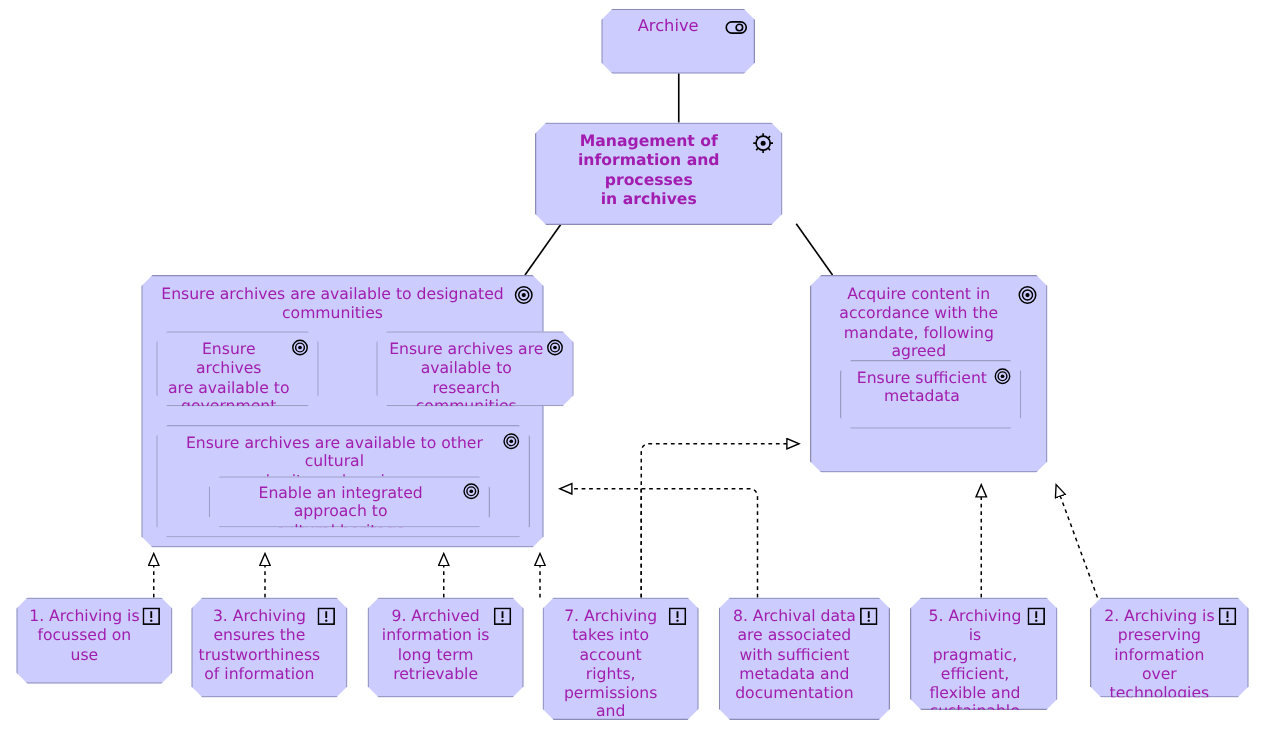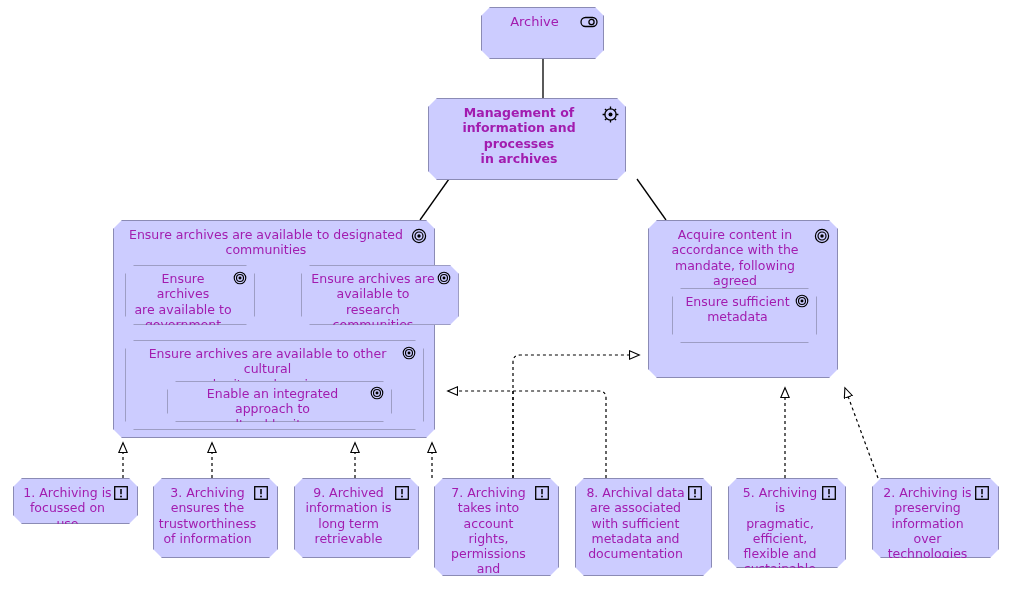--- a/index.html
+++ b/index.html
@@ -220,21 +220,21 @@
 metadata</span>
     <span class="icon" style="top:5px; right:5px;">
       <svg width="14" height="14" viewBox="0 0 16 16">
         <circle cx="8" cy="8" r="6.6" fill="none" stroke="#000" stroke-width="1.3"></circle>
         <circle cx="8" cy="8" r="4" fill="none" stroke="#000" stroke-width="1.3"></circle>
         <circle cx="8" cy="8" r="1.7" fill="#000"></circle>
       </svg>
     </span>
   </div>
 
-  <div class="node oct principle top-label" style="left:13px; top:478px; width:125px; height:46px;align-items:center;">
+  <div class="node oct principle top-label" style="left:13px; top:478px; width:125px; height:69px;align-items:center;">
     <span class="label" style="padding:6px 24px 4px 8px;">1. Archiving is
 focussed on
 use</span>
     <span class="icon">
       <svg width="14" height="14" viewBox="0 0 14 14">
         <rect x="0.7" y="0.7" width="12.6" height="12.6" fill="none" stroke="#000" stroke-width="1.3"></rect>
         <line x1="7" y1="3" x2="7" y2="8.3" stroke="#000" stroke-width="1.5"></line>
         <circle cx="7" cy="10.5" r="0.95" fill="#000"></circle>
       </svg>
     </span>

